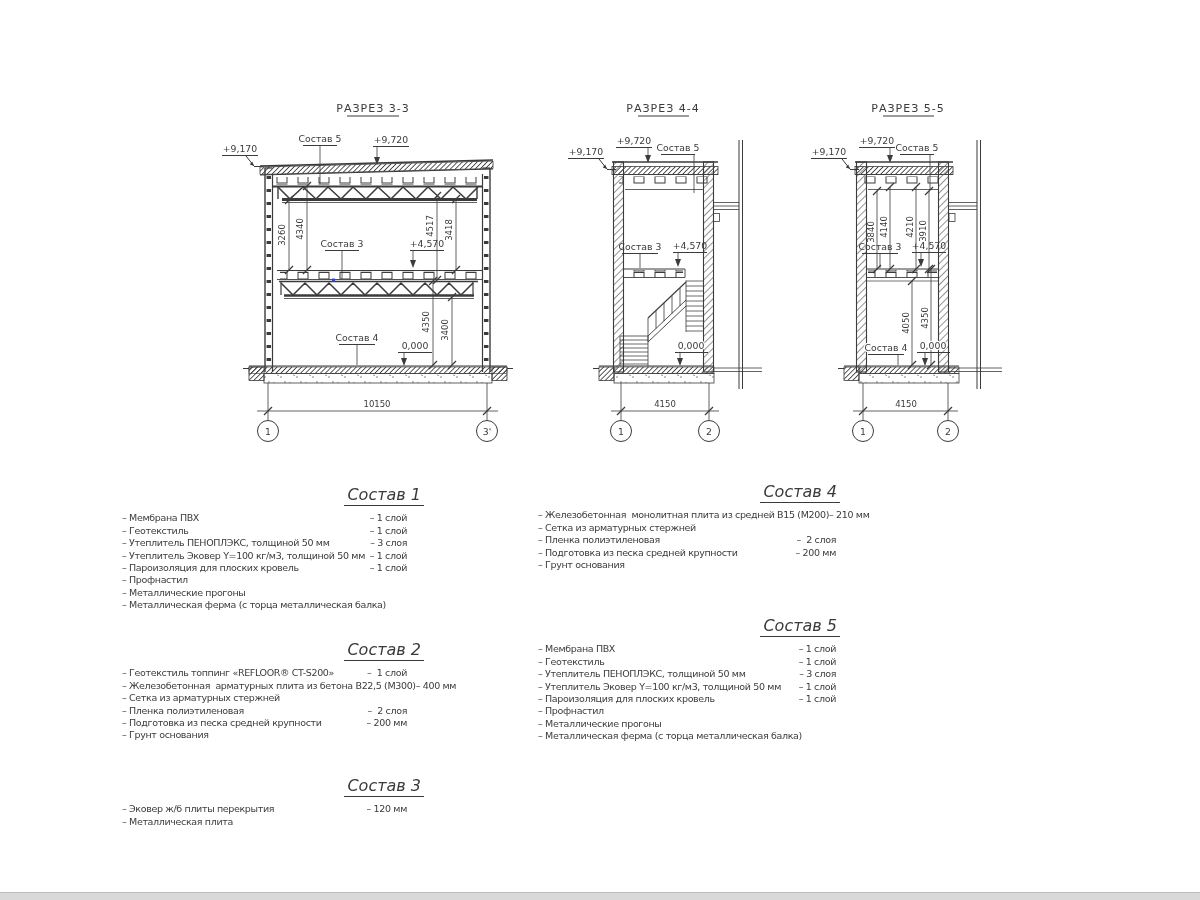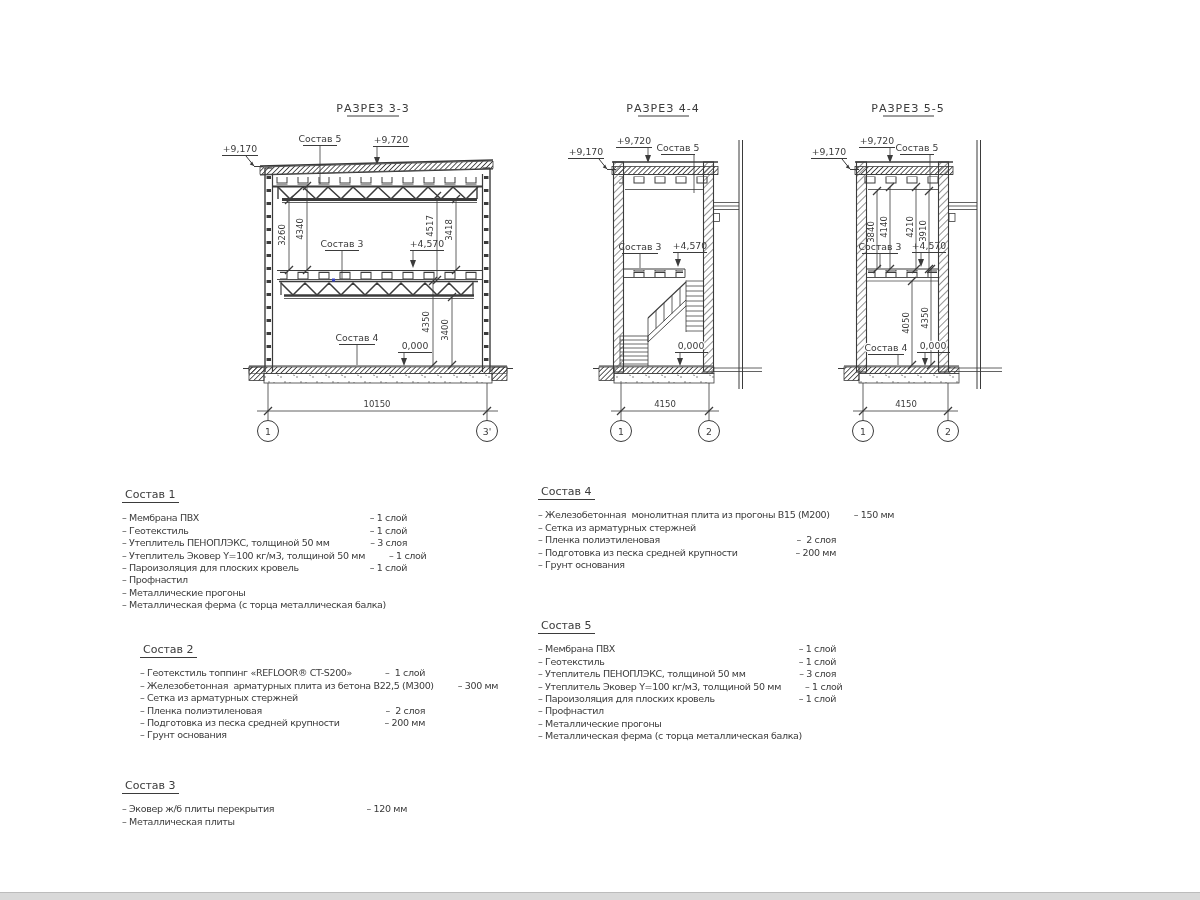--- a/index.html
+++ b/index.html
@@ -5,23 +5,23 @@
   html,body{margin:0;padding:0;background:#fff;}
   .canvas{position:relative;width:1200px;height:900px;background:#ffffff;overflow:hidden;}
   svg .ln{stroke:#3b3b3b;fill:none;}
   .t{font-family:"DejaVu Sans",sans-serif;fill:#3b3b3b;}
   .s9{font-size:8.5px;}
   .s10{font-size:9.3px;}
   .s11{font-size:11px;letter-spacing:1px;}
   .mid{text-anchor:middle;}
   .halo{paint-order:stroke;stroke:#ffffff;stroke-width:2.5px;}
   .comp{position:absolute;width:302px;color:#3b3b3b;font:9.5px/12.4px "DejaVu Sans",sans-serif;letter-spacing:-0.35px;}
-  .comp .ct{text-align:left;margin-bottom:11px;font-size:11px;letter-spacing:0;}
+  .comp .ct{text-align:right;margin-bottom:11px;font-size:16px;letter-spacing:0;font-style:italic;}
   .comp .ct span{border-bottom:1px solid #3b3b3b;padding:0 3px 1px;}
-  .comp .row{display:flex;gap:24px;}
+  .comp .row{display:flex;}
   .comp .nm{white-space:pre;}
   .comp .val{margin-left:auto;white-space:pre;}
   .comp.pl .val{padding-right:17px;}
   .comp.pr .val{padding-right:4px;}
   .footer-bar{position:absolute;left:0;right:0;bottom:0;height:7px;background:#d9d9d9;border-top:1px solid #bcbcbc;}
 </style>
 </head>
 <body>
 
 <div class="canvas">
@@ -437,29 +437,29 @@
   <div class="row">
         <span class="nm">– Металлические прогоны</span>
         <span class="val"></span>
       </div>
   <div class="row">
         <span class="nm">– Металлическая ферма (с торца металлическая балка)</span>
         <span class="val"></span>
       </div>
 </div>
 
-<div class="comp pl" style="left:140px;top:644px;">
+<div class="comp pl" style="left:122px;top:644px;">
   <div class="ct"><span>Состав 2</span></div>
   <div class="row">
         <span class="nm">– Геотекстиль топпинг «REFLOOR® CT-S200»</span>
         <span class="val">–  1 слой</span>
       </div>
   <div class="row">
         <span class="nm">– Железобетонная  арматурных плита из бетона В22,5 (М300)</span>
-        <span class="val">– 300 мм</span>
+        <span class="val">– 400 мм</span>
       </div>
   <div class="row">
         <span class="nm">– Сетка из арматурных стержней</span>
         <span class="val"></span>
       </div>
   <div class="row">
         <span class="nm">– Пленка полиэтиленовая</span>
         <span class="val">–  2 слоя</span>
       </div>
   <div class="row">
@@ -472,30 +472,30 @@
       </div>
 </div>
 
 <div class="comp pl" style="left:122px;top:780px;">
   <div class="ct"><span>Состав 3</span></div>
   <div class="row">
         <span class="nm">– Эковер ж/б плиты перекрытия</span>
         <span class="val">– 120 мм</span>
       </div>
   <div class="row">
-        <span class="nm">– Металлическая плиты</span>
+        <span class="nm">– Металлическая плита</span>
         <span class="val"></span>
       </div>
 </div>
 
 <div class="comp pr" style="left:538px;top:486px;">
   <div class="ct"><span>Состав 4</span></div>
   <div class="row">
-        <span class="nm">– Железобетонная  монолитная плита из прогоны В15 (М200)</span>
-        <span class="val">– 150 мм</span>
+        <span class="nm">– Железобетонная  монолитная плита из средней В15 (М200)</span>
+        <span class="val">– 210 мм</span>
       </div>
   <div class="row">
         <span class="nm">– Сетка из арматурных стержней</span>
         <span class="val"></span>
       </div>
   <div class="row">
         <span class="nm">– Пленка полиэтиленовая</span>
         <span class="val">–  2 слоя</span>
       </div>
   <div class="row">

